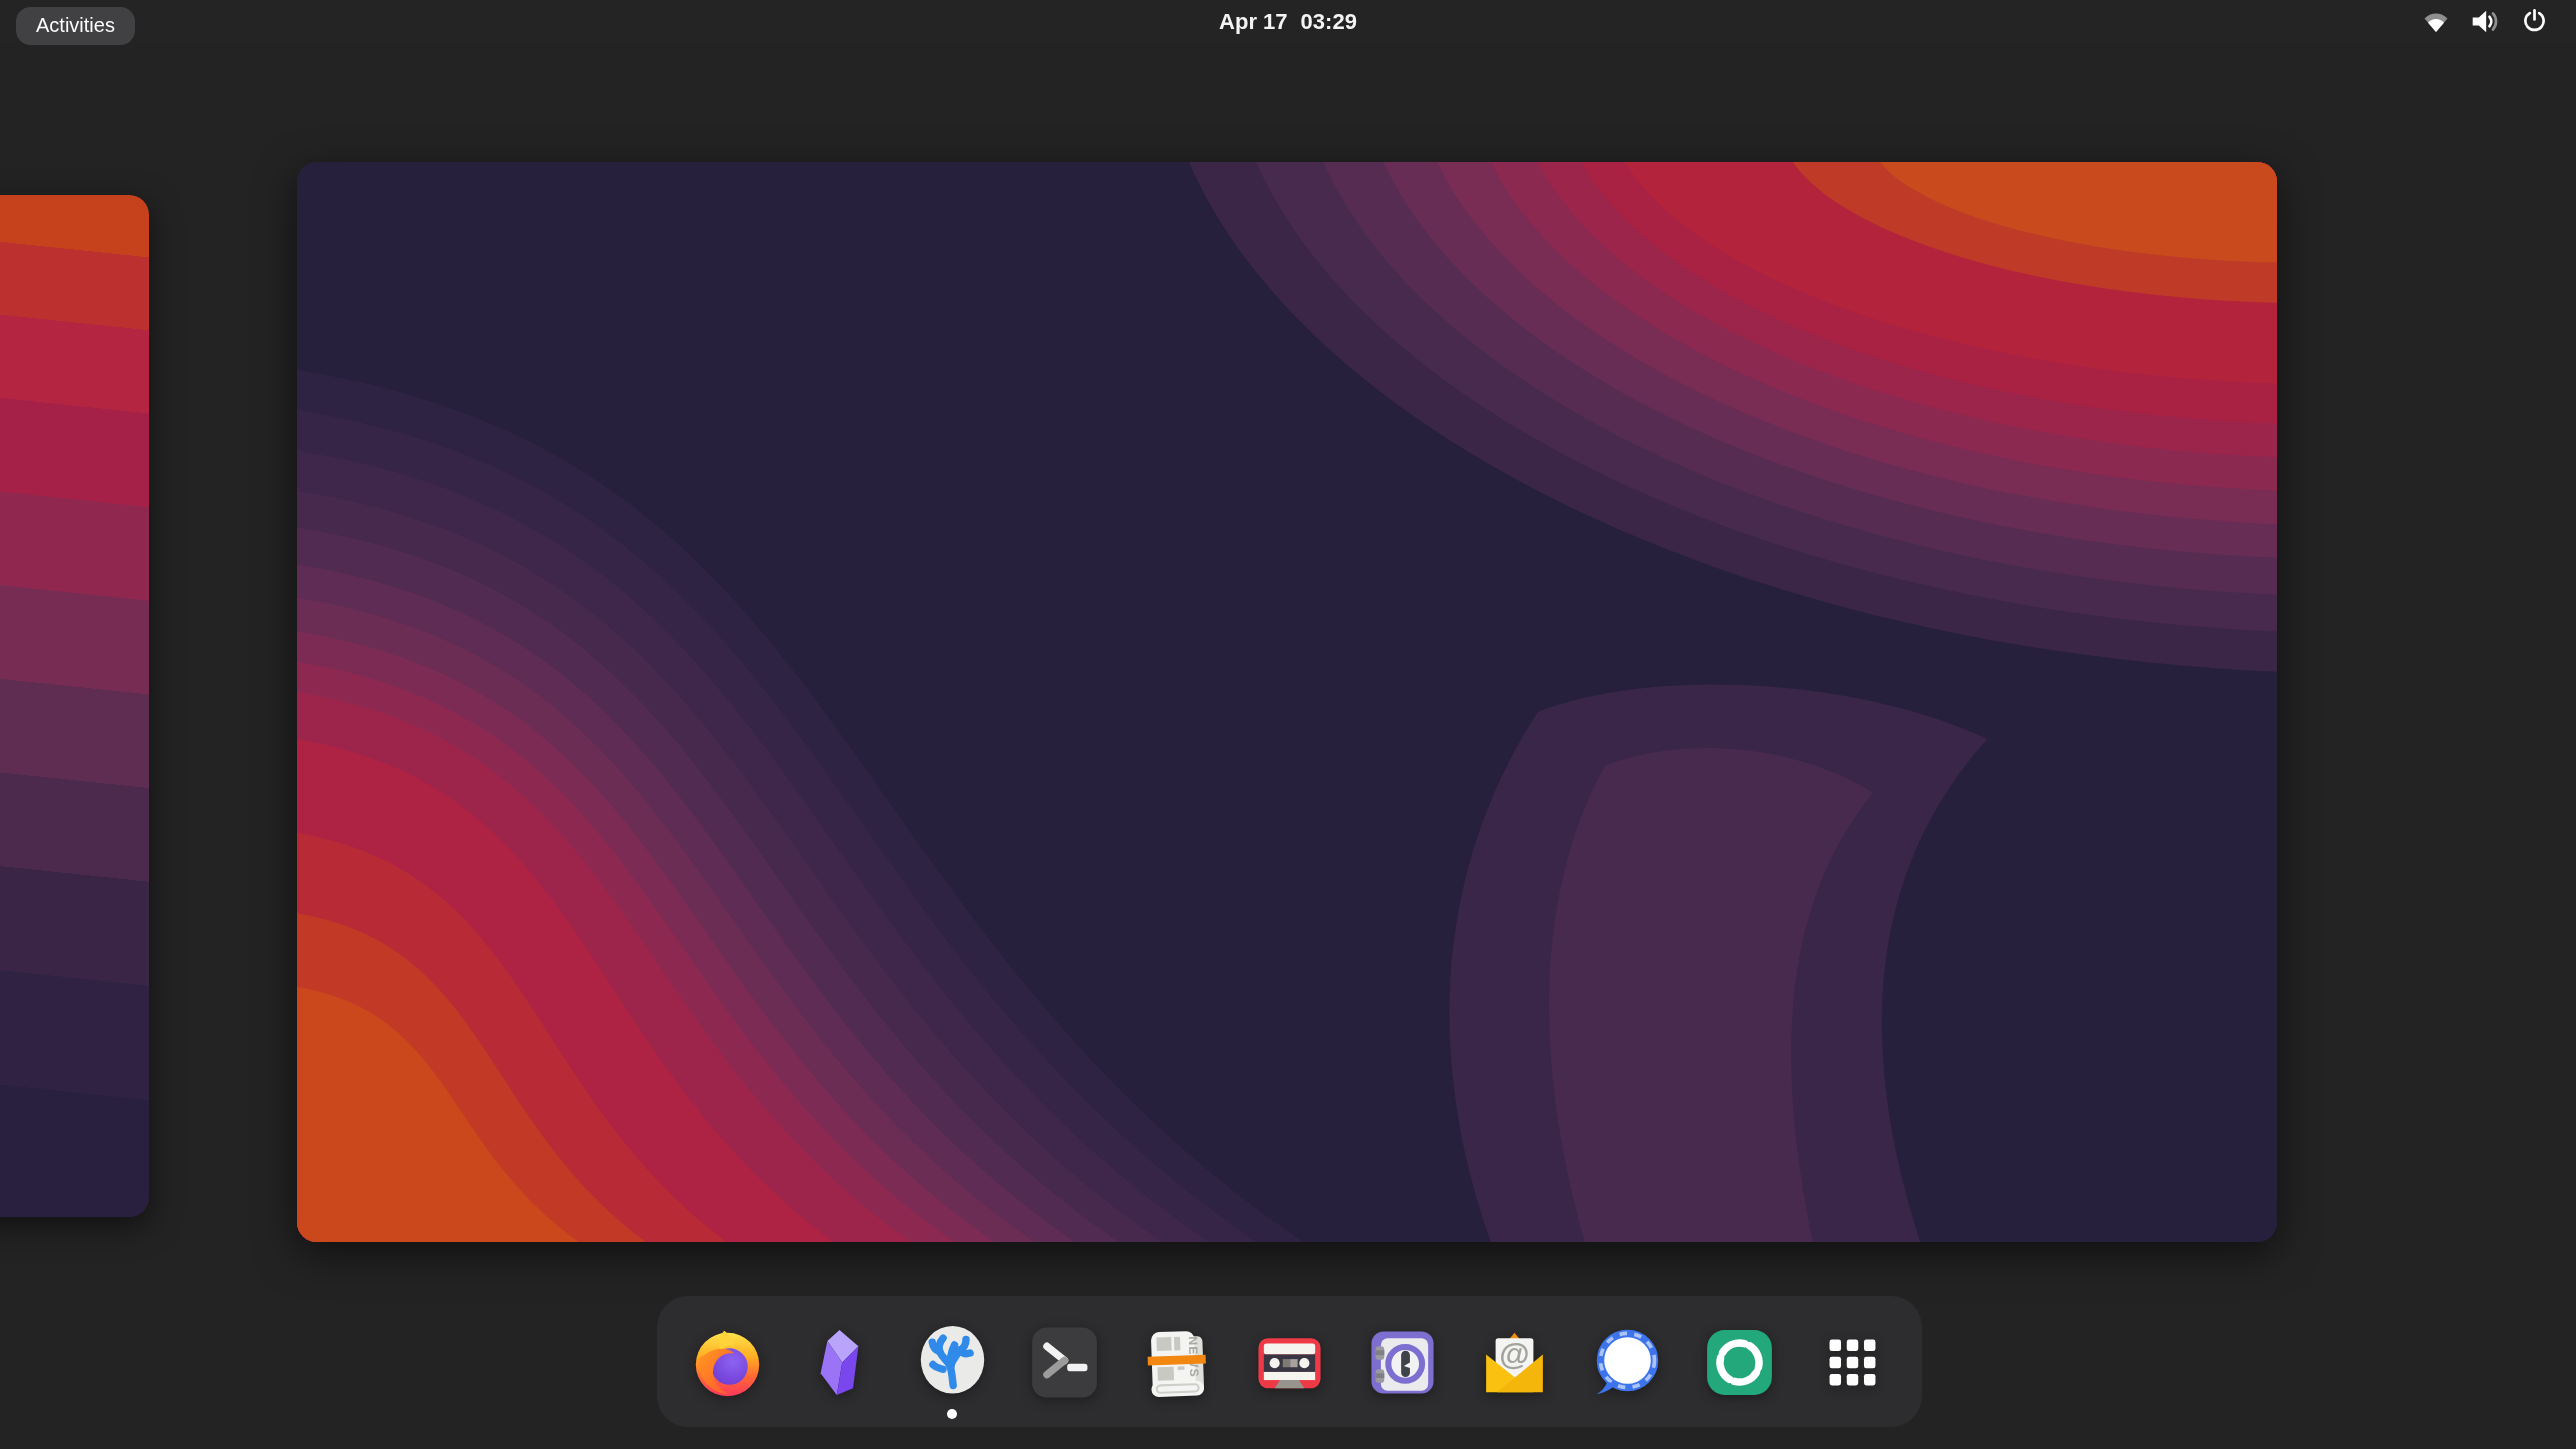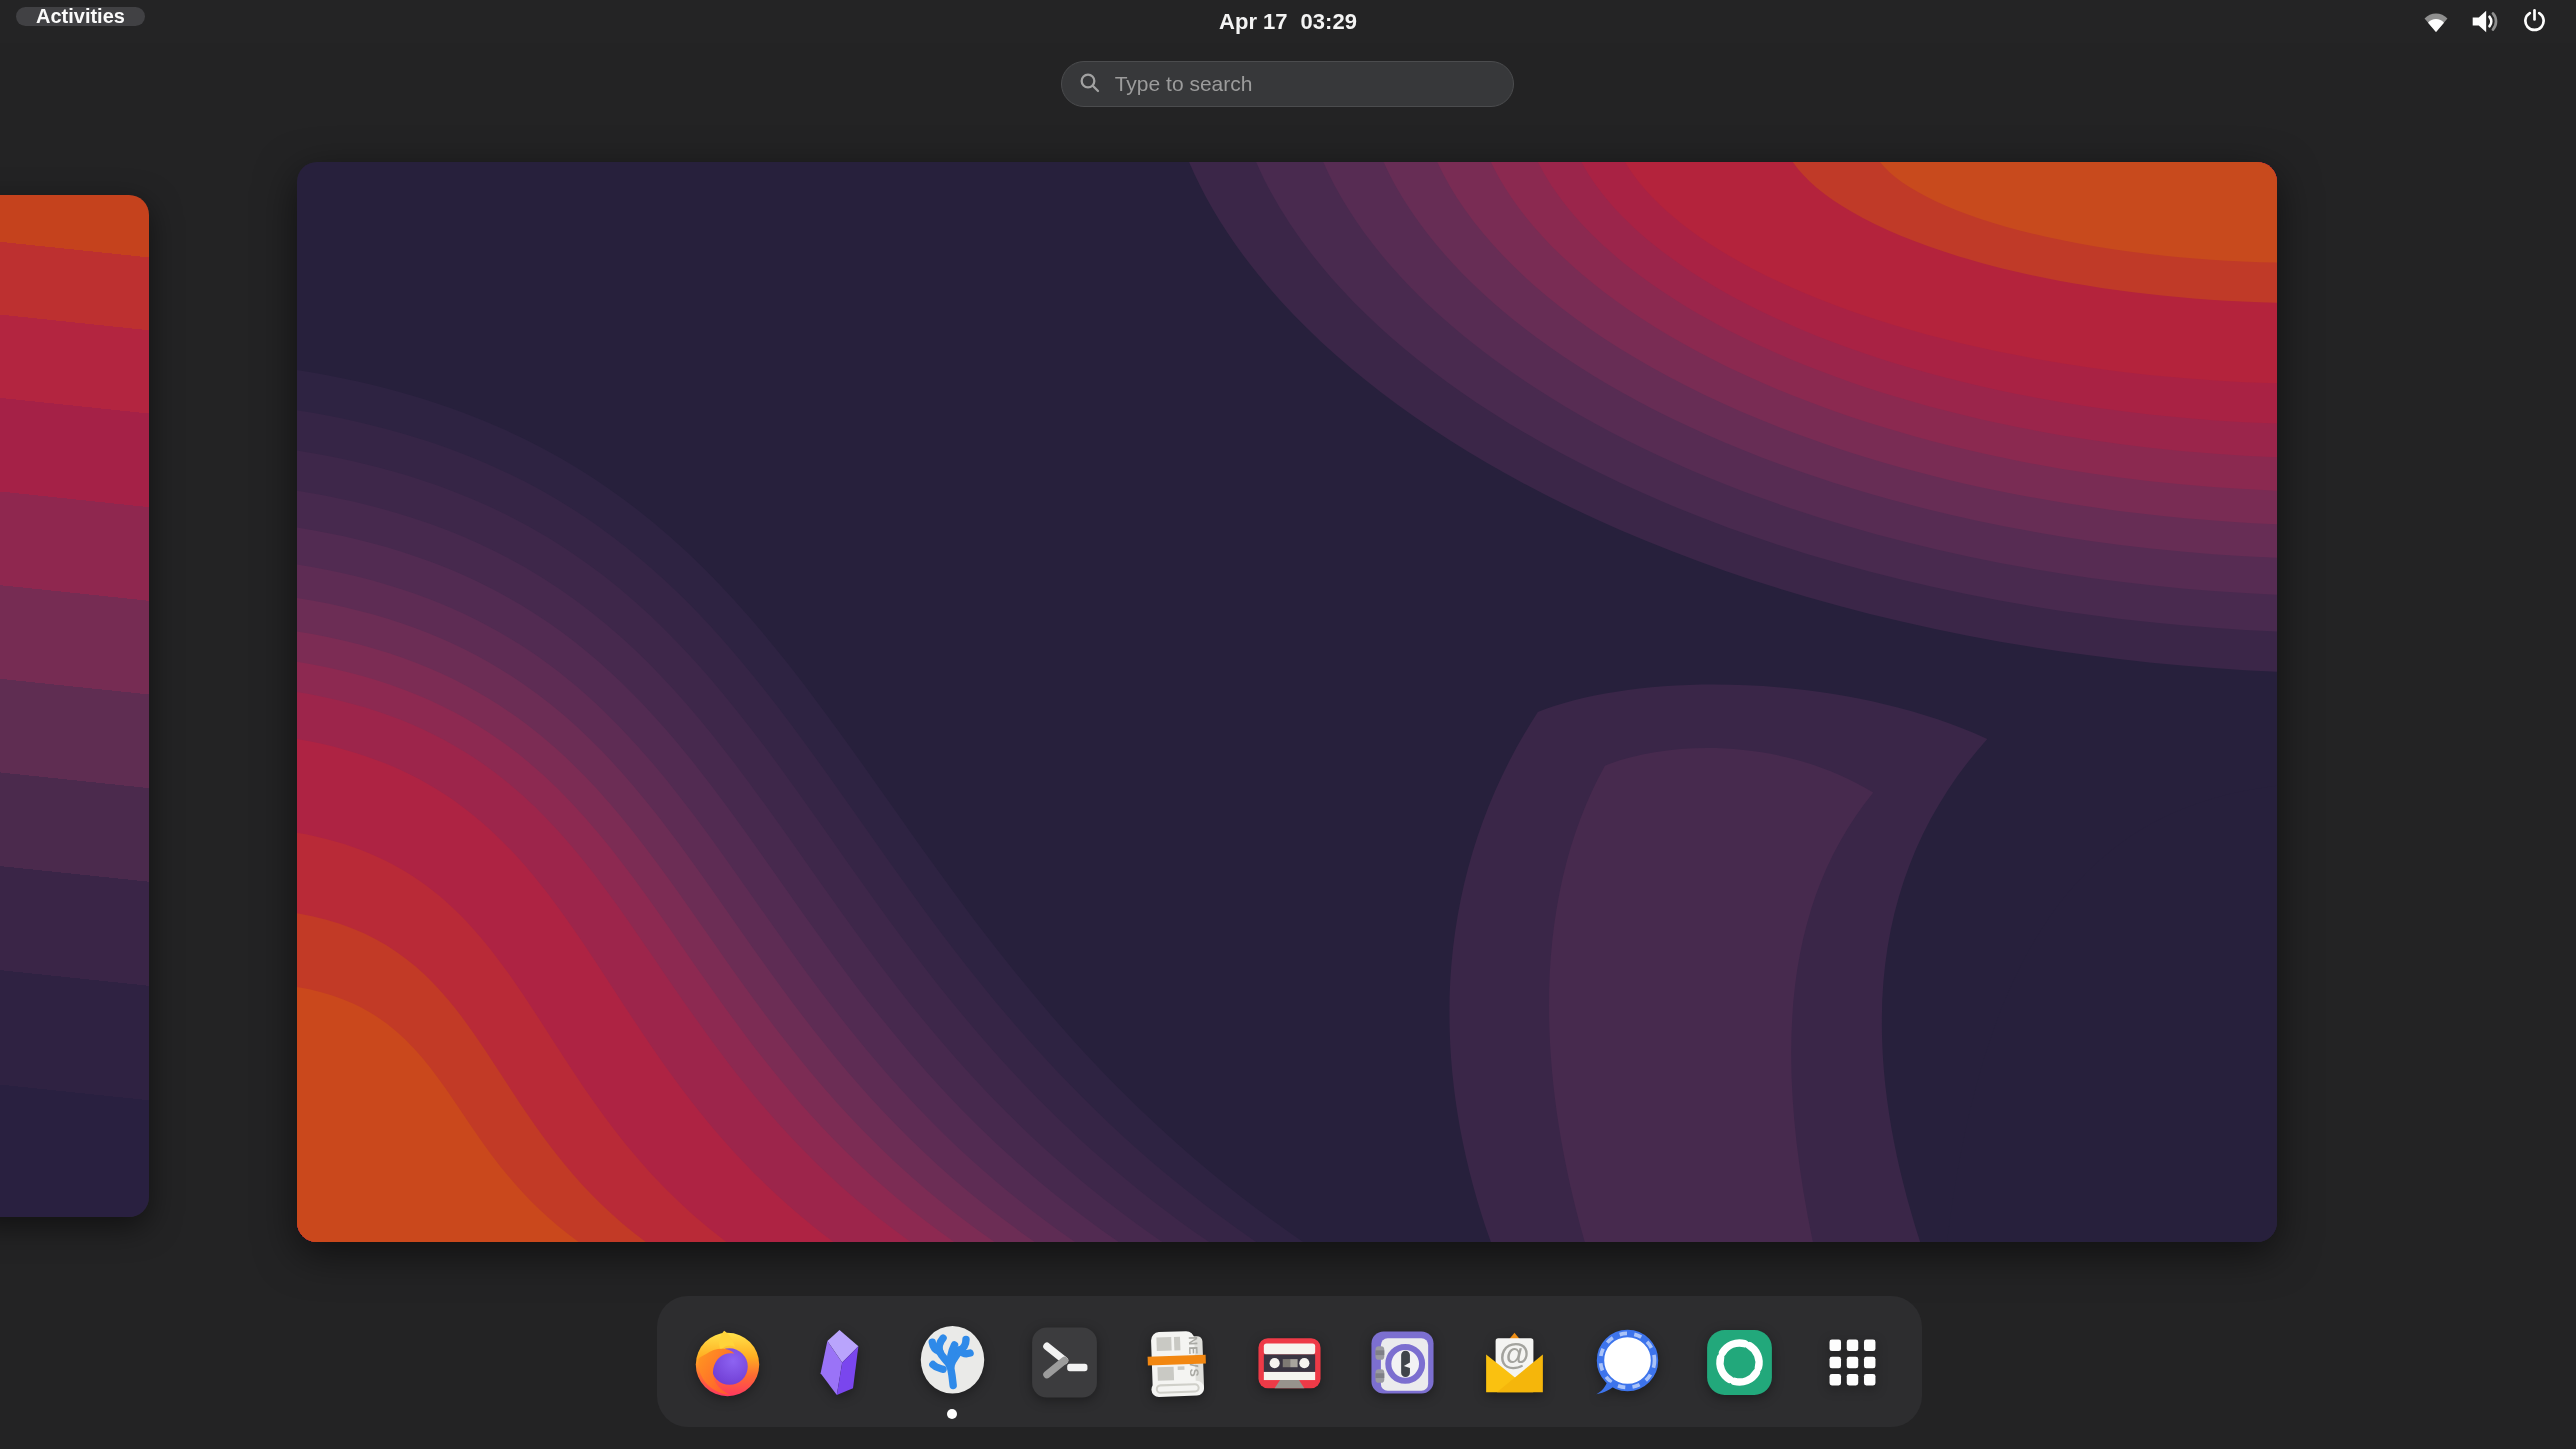--- a/index.html
+++ b/index.html
@@ -1,23 +1,23 @@
 <!DOCTYPE html>
 <html style="font-size:10.7px"><head>
 <meta charset="utf-8">
 <style>
   html,body{margin:0;padding:0;background:#1b1b1b;}
   #stage{position:relative;width:2576px;height:1449px;overflow:hidden;
          background:#232324;font-family:"Liberation Sans",sans-serif;}
 
   
   .topbar{position:absolute;left:0;top:0;width:100%;height:43px;background:#242425;}
-  .activities{position:absolute;left:16px;top:6.7px;height:19px;padding:0 20px;
+  .activities{position:absolute;left:16px;top:6.7px;height:38px;padding:0 20px;
               border-radius:14.8px;background:#414144;color:#fbfbfb;font-size:20px;
-              font-weight:700;display:flex;align-items:center;cursor:default;}
+              font-weight:400;display:flex;align-items:center;cursor:default;}
   .clock{position:absolute;left:50%;top:0;transform:translateX(-50%);height:43px;
          display:flex;align-items:center;gap:13px;color:#f4f4f4;font-size:22px;font-weight:700;}
   .status{position:absolute;right:28px;top:0;height:43px;display:flex;align-items:center;gap:20px;}
   .status svg{display:block;}
 
   
   .search{position:absolute;left:1061px;top:61px;width:453px;height:46px;box-sizing:border-box;
           border-radius:23px;background:#37383a;border:0.7px solid #4b4c4e;
           display:flex;align-items:center;padding:0 16px;gap:10.7px;}
   .search input{flex:1;background:transparent;border:none;outline:none;color:#dcdcdc;
@@ -74,29 +74,20 @@
       </span>
       <span>
         <svg width="27" height="27" viewBox="0 0 40 40">
           <path d="M13,7.5 A13.5,13.5 0 1 0 27,7.5" stroke="#fdfdfd" stroke-width="4" fill="none" stroke-linecap="round"></path>
           <line x1="20" y1="3.5" x2="20" y2="17" stroke="#fdfdfd" stroke-width="4" stroke-linecap="round"></line>
         </svg>
       </span>
     </div>
   </div>
 
-  <div class="search">
-    <span>
-      <svg width="24" height="24" viewBox="0 0 36 36">
-        <circle cx="15" cy="15" r="9.5" stroke="#a2a2a2" stroke-width="3.4" fill="none"></circle>
-        <line x1="22.5" y1="22.5" x2="30" y2="30" stroke="#a2a2a2" stroke-width="3.4" stroke-linecap="round"></line>
-      </svg>
-    </span>
-    <input type="text" placeholder="Type to search" style="">
-  </div>
 
   <div class="ws-left"></div>
 
   <div class="ws-main">
     <svg viewBox="0 0 2952 1610" preserveAspectRatio="none">
       <rect x="0" y="0" width="2952" height="1610" fill="#27203c"></rect>
 
       <path d="M1850,820 C1700,1050 1680,1330 1780,1610 L2420,1610 C2320,1300 2350,1050 2520,860 C2300,760 2000,760 1850,820 Z" fill="#3a2648"></path>
       <path d="M1950,900 C1850,1080 1840,1330 1920,1610 L2260,1610 C2200,1320 2220,1100 2350,940 C2220,860 2050,860 1950,900 Z" fill="#472a4e"></path>
 

